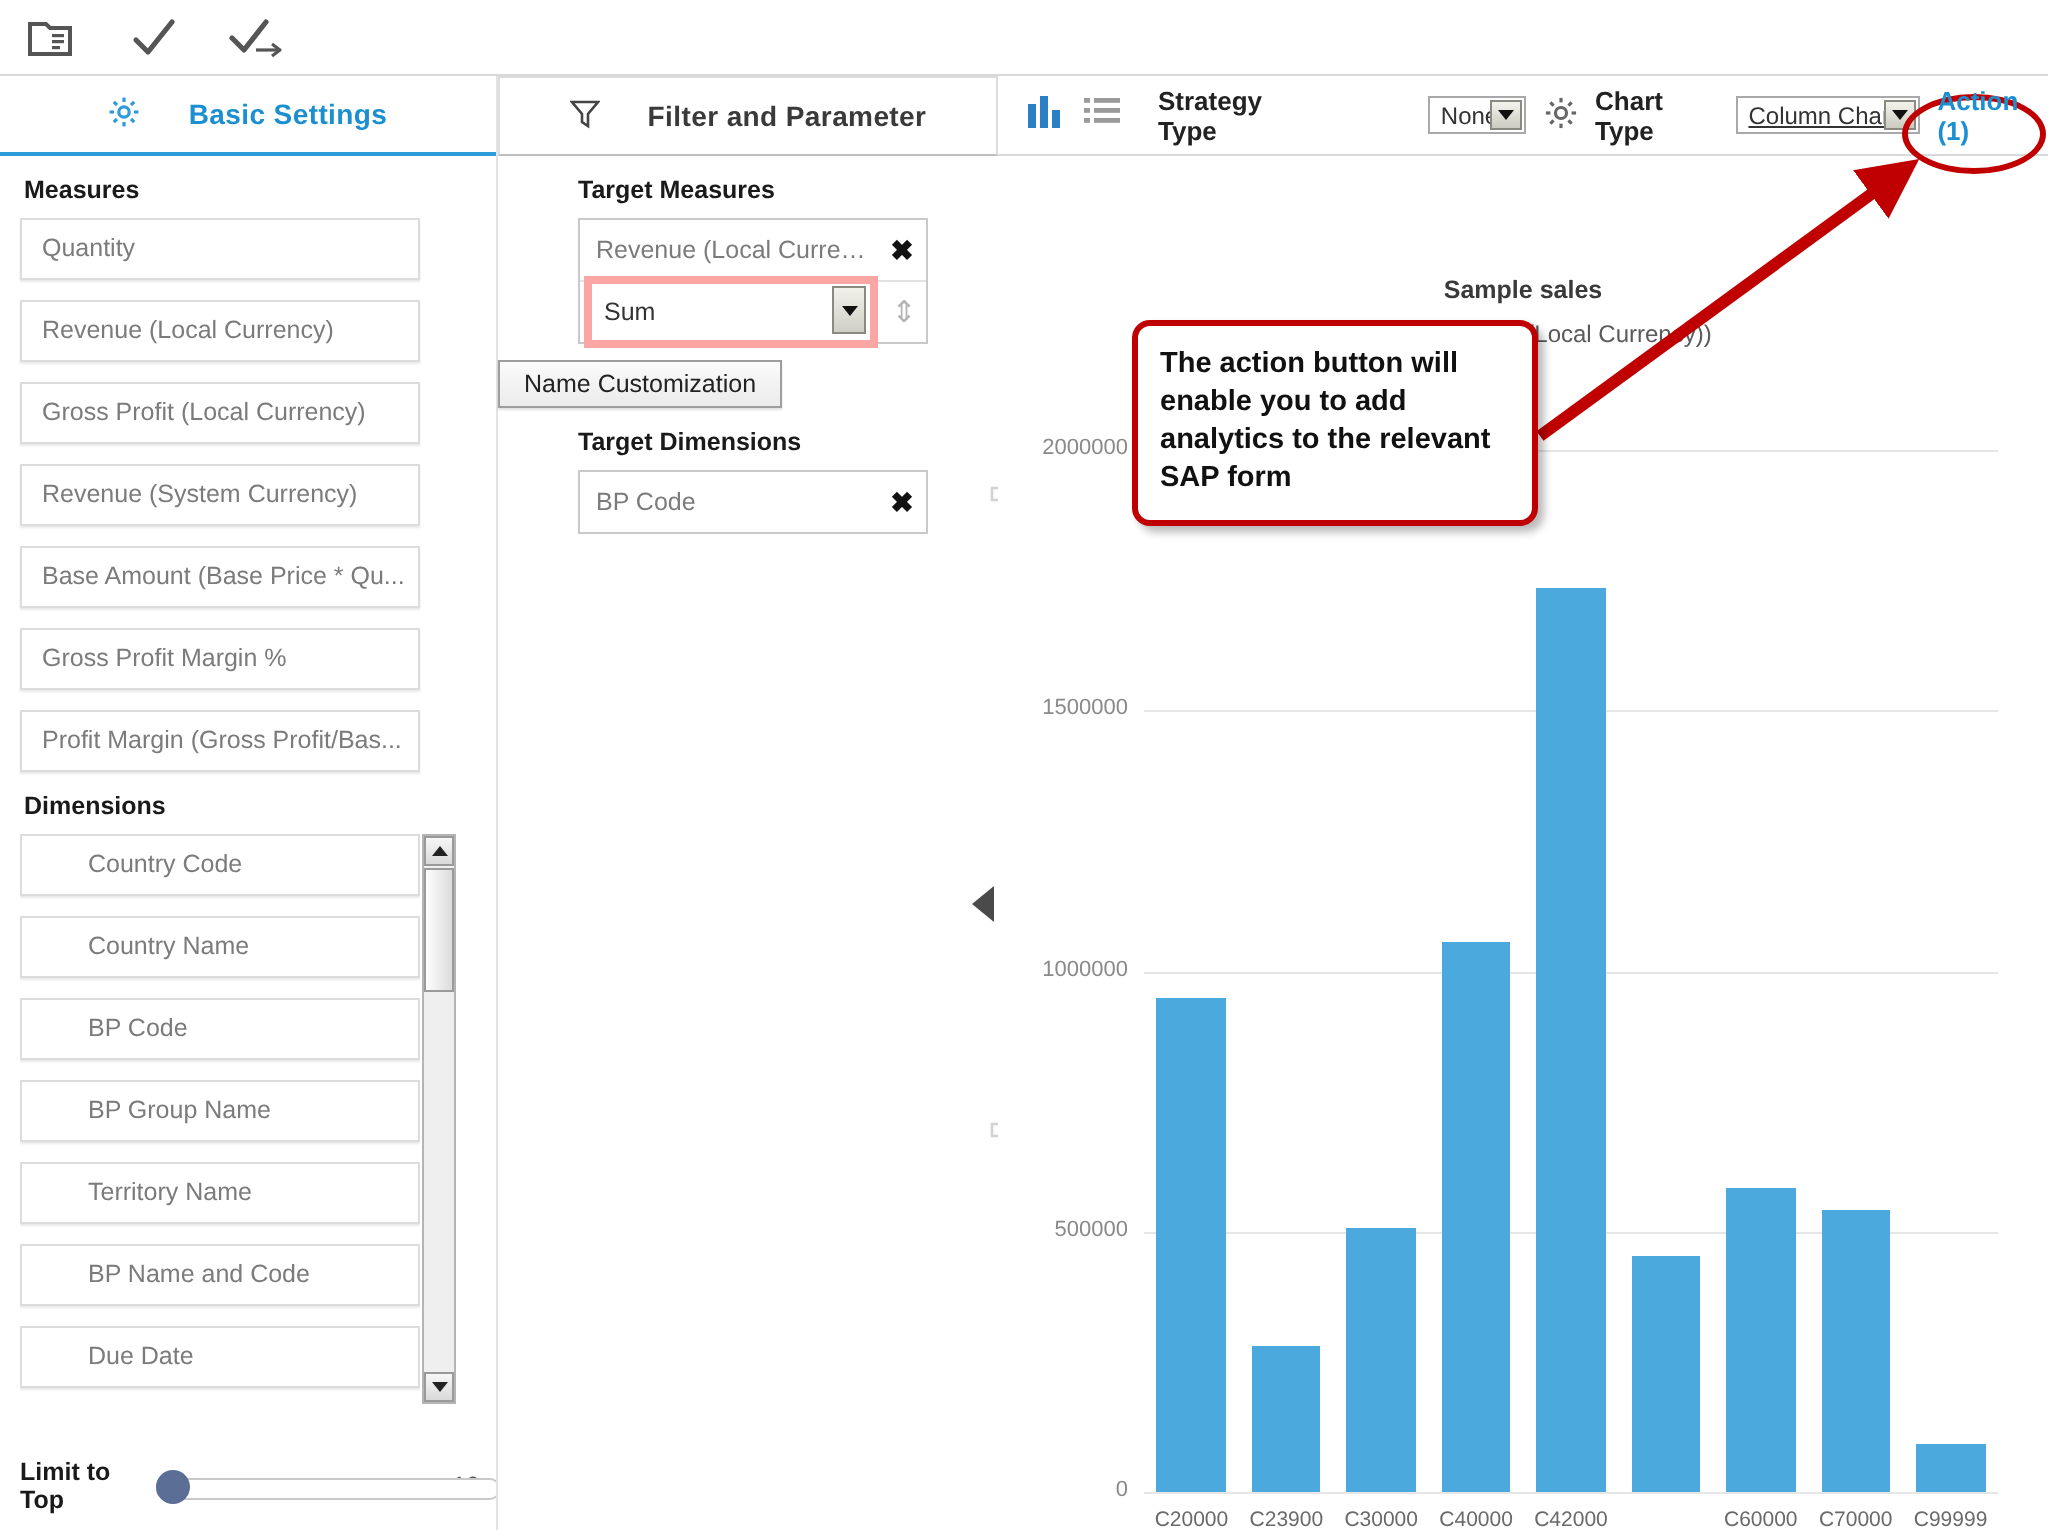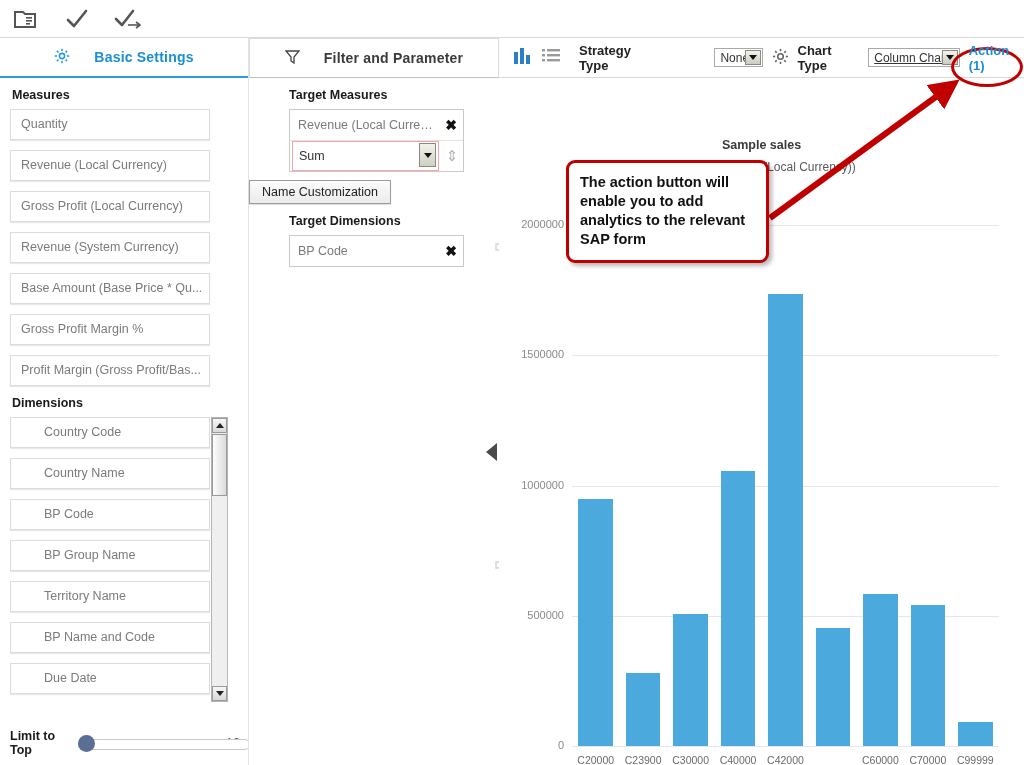--- a/index.html
+++ b/index.html
@@ -74,21 +74,21 @@
   .limit-val{font-size:12.5px;color:#555;}
 
   
   .mid-body{position:relative;padding:0;}
   .tm-box{margin-left:40px;width:175px;border:1px solid #c9c9c9;background:#fff;box-sizing:border-box;}
   .tm-row1{display:flex;align-items:center;height:30px;border-bottom:1px solid #e2e2e2;}
   .tm-name{flex:1;padding-left:8px;font-size:12.5px;color:#7b7b7b;white-space:nowrap;overflow:hidden;text-overflow:ellipsis;}
   .x-btn{width:24px;text-align:center;font-weight:bold;font-size:14px;color:#111;cursor:pointer;}
   .tm-row2{display:flex;align-items:center;height:30px;}
   .sel{
-    position:relative;flex:1;height:28px;margin:0 2px;border:1px solid #fca5a5;background:#fff;
+    position:relative;flex:1;height:28px;margin:0 2px;border:4px solid #fca5a5;background:#fff;
     display:flex;align-items:center;
   }
   .sel-val{padding-left:6px;font-size:12.5px;color:#333;}
   .sel-btn{
     position:absolute;right:2px;top:1px;width:17px;height:24px;
     background:linear-gradient(#f2f2ec,#cfcfc4);border:1px solid #8a8a80;box-sizing:border-box;
     display:flex;align-items:center;justify-content:center;cursor:pointer;
   }
   .caret-dn{width:0;height:0;border-left:4px solid transparent;border-right:4px solid transparent;border-top:5px solid #111;}
   .spinner{width:22px;display:flex;align-items:center;justify-content:center;color:#b5b5b5;font-size:15px;cursor:pointer;}

